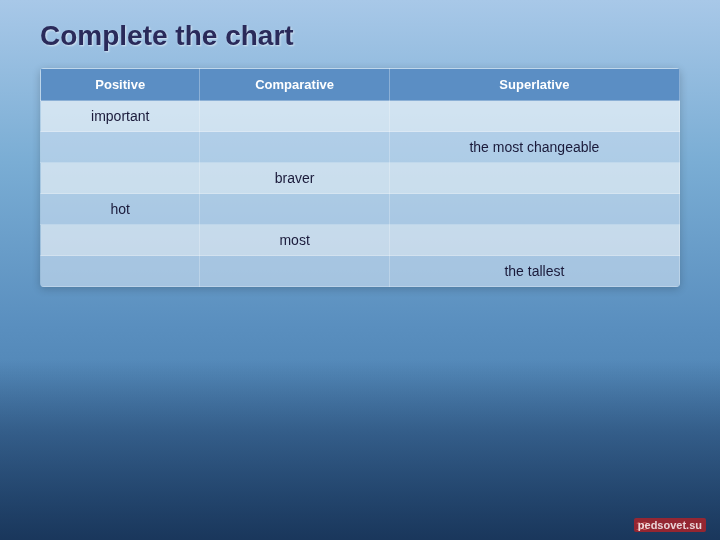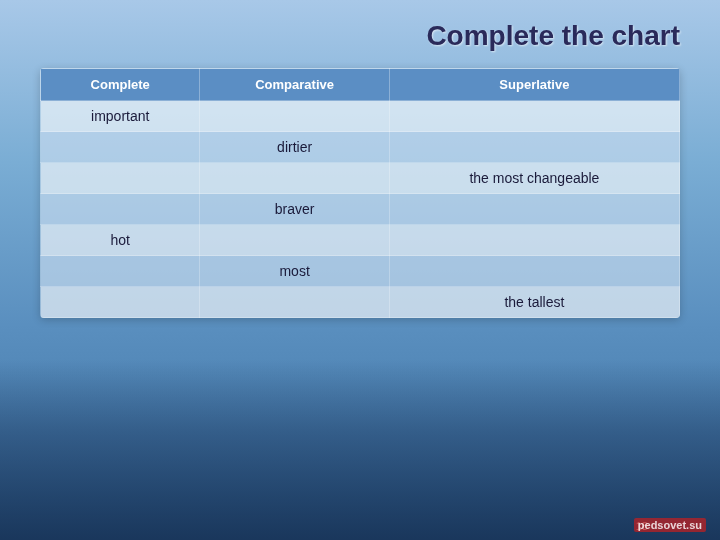--- a/index.html
+++ b/index.html
@@ -35,21 +35,21 @@
     .content-area {
       position: relative;
       z-index: 10;
       padding: 20px 40px 10px 40px;
     }
 
     .page-title {
       font-size: 28px;
       font-weight: bold;
       color: #2a2a5a;
-      text-align: right;
+      text-align: left;
       margin-bottom: 16px;
       text-shadow: 1px 1px 2px rgba(255,255,255,0.6);
     }
 
     .chart-table {
       width: 100%;
       border-collapse: collapse;
       background: rgba(255,255,255,0.15);
       border-radius: 4px;
       overflow: hidden;
@@ -110,34 +110,29 @@
 
 <div class="background"></div>
 <div class="city-overlay"></div>
 
 <div class="content-area">
   <div class="page-title">Complete the chart</div>
 
   <table class="chart-table">
     <thead>
       <tr>
-        <th>Complete</th>
+        <th>Positive</th>
         <th>Comparative</th>
         <th>Superlative</th>
       </tr>
     </thead>
     <tbody id="table-body">
     <tr>
           <td>important</td>
           <td></td>
-          <td></td>
-        </tr>
-        <tr>
-          <td></td>
-          <td>dirtier</td>
           <td></td>
         </tr>
         <tr>
           <td></td>
           <td></td>
           <td>the most changeable</td>
         </tr>
         <tr>
           <td></td>
           <td>braver</td>

